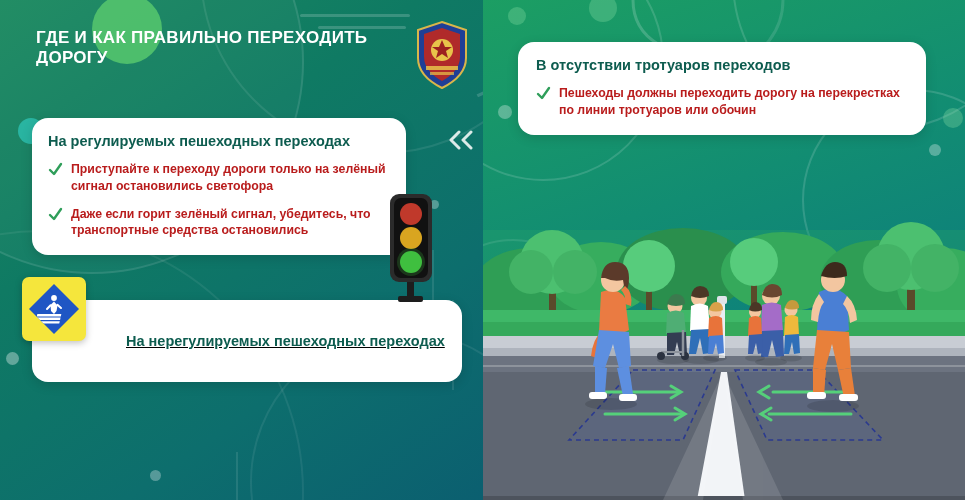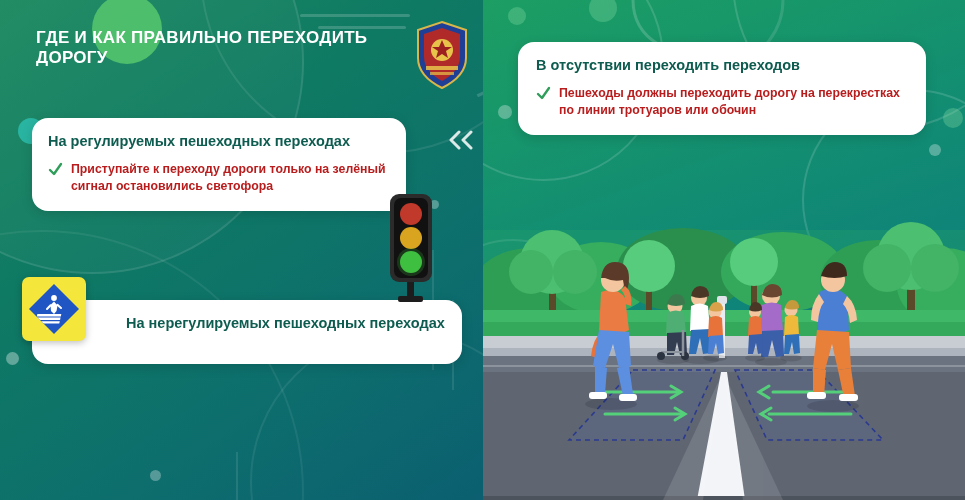--- a/index.html
+++ b/index.html
@@ -167,21 +167,22 @@
   }
 
   #card-regulated {
     left: 32px; top: 118px;
     width: 342px;
     padding: 14px 16px 16px 16px;
   }
   #card-unregulated {
     left: 32px; top: 300px;
     width: 398px;
-    padding: 14px 16px 16px 16px;
+    padding: 32px 16px 16px 16px;
+    text-decoration: underline;
   }
   #card-unregulated .card-title {
     margin-left: 78px;
     min-height: 34px;
   }
   #card-absent {
     left: 518px; top: 42px;
     width: 372px;
     padding: 14px 18px 16px 18px;
   }
@@ -296,20 +297,28 @@
     <div class="card" id="card-regulated">
       <div class="card-title">На регулируемых пешеходных переходах</div>
       <div class="bullet-row">
         <span class="check">
           <svg width="15" height="15" viewBox="0 0 15 15">
               <path d="M2 8 L6 12 L13 2" fill="none" stroke="#2f9e5a" stroke-width="2.4" stroke-linecap="round" stroke-linejoin="round"></path>
             </svg>
         </span>
         <span class="bullet-text">Приступайте к переходу дороги только на зелёный сигнал остановились светофора</span>
       </div>
+      <div class="bullet-row">
+        <span class="check">
+          <svg width="15" height="15" viewBox="0 0 15 15">
+              <path d="M2 8 L6 12 L13 2" fill="none" stroke="#2f9e5a" stroke-width="2.4" stroke-linecap="round" stroke-linejoin="round"></path>
+            </svg>
+        </span>
+        <span class="bullet-text">Даже если горит зелёный сигнал, убедитесь, что транспортные средства остановились</span>
+      </div>
     </div>
 
     <div class="ped-sign">
       <div class="ped-sign-inner">
         <svg width="34" height="34" viewBox="0 0 34 34">
           <rect x="5" y="22" width="24" height="2.4" fill="#ffffff" transform="skewX(-12)"></rect>
           <rect x="5" y="25.6" width="24" height="2.4" fill="#ffffff" transform="skewX(-12)"></rect>
           <rect x="5" y="29.2" width="24" height="2.4" fill="#ffffff" transform="skewX(-12)"></rect>
           <circle cx="17" cy="6" r="2.9" fill="#ffffff"></circle>
           <path d="M17 9.5 L20.5 13.5 L19.5 19 L17 22 L14 19 L13.5 13 Z" fill="#ffffff"></path>
@@ -487,21 +496,21 @@
 
       <g opacity=".12" fill="#ffffff">
         <path d="M240 372 L300 500 L260 500 Z"></path>
         <path d="M240 372 L180 500 L220 500 Z"></path>
       </g>
     </svg>
 
   </div>
 
   <div class="card" id="card-absent">
-    <div class="card-title">В отсутствии переходить переходов</div>
+    <div class="card-title">В отсутствии тротуаров переходов</div>
     <div class="bullet-row">
       <span class="check">
         <svg width="15" height="15" viewBox="0 0 15 15">
             <path d="M2 8 L6 12 L13 2" fill="none" stroke="#2f9e5a" stroke-width="2.4" stroke-linecap="round" stroke-linejoin="round"></path>
           </svg>
       </span>
       <span class="bullet-text">Пешеходы должны переходить дорогу на перекрестках по линии тротуаров или обочин</span>
     </div>
   </div>
 

